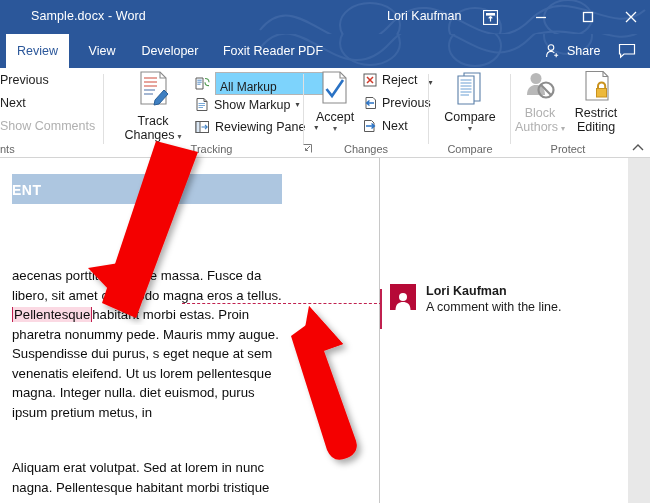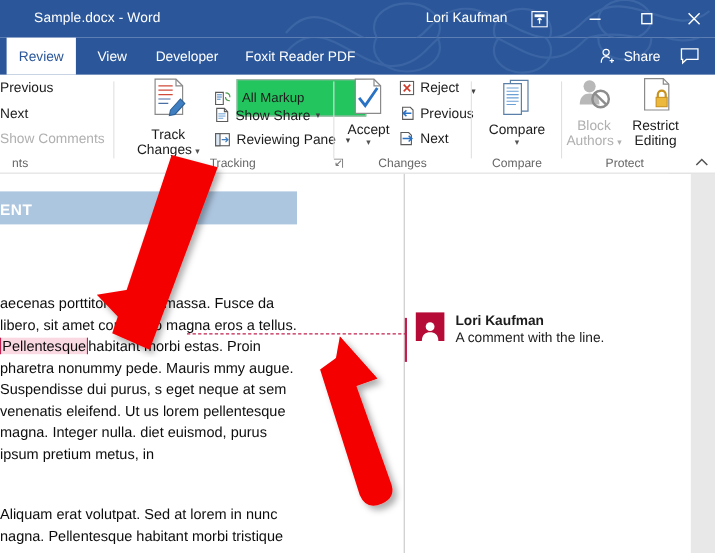--- a/index.html
+++ b/index.html
@@ -109,23 +109,23 @@
   .tc-label {
     font-size: 12.5px; color: #1c1c1c; line-height: 14px;
     margin-top: 2px;
   }
   .tracking-row {
     position: absolute; display: flex; align-items: center; gap: 5px;
     font-size: 12.5px; color: #1c1c1c; white-space: nowrap;
   }
   #markup-dropdown { left: 90px; top: 4px; }
   .dropdown-box {
-    width: 118px; height: 34px;
-    border: 1px solid #b4b4b4; background: #22c55e;
-    display: flex; align-items: center;
+    width: 118px; height: 23px;
+    border: 1px solid #b4b4b4; background: #7dd3fc;
+    display: flex; align-items: flex-end;
     padding: 0 3px 0 4px; font-size: 12px; color: #1c1c1c;
   }
   .dropdown-box .dd-val { flex: 1; }
   #show-markup-row    { left: 90px; top: 29px; }
   #reviewing-pane-row { left: 90px; top: 52px; }
 
   
   #grp-changes { left: 305px; width: 122px; }
   #accept-btn {
     position: absolute; left: 4px; top: 2px; width: 52px; height: 72px;
@@ -165,21 +165,21 @@
     display: flex; align-items: center; justify-content: center;
   }
 
   
   .docarea {
     position: absolute; top: 158px; left: 0;
     width: 650px; height: 345px;
     background: #ffffff;
   }
   .page {
-    position: absolute; top: 0; left: 0;
+    position: absolute; top: 0; left: 12px;
     width: 608px; height: 345px; background: #ffffff;
   }
   .page-right-edge {
     position: absolute; top: 0; left: 367px;
     width: 1px; height: 345px; background: #c8c8c8;
   }
   .heading-bar {
     position: absolute; left: 0; top: 16px;
     width: 270px; height: 30px; background: #adc6e0;
   }
@@ -330,21 +330,21 @@
     <div class="grp" id="grp-comments">
       <div class="cmt-item" id="cmt-previous">
         <span>Previous</span>
       </div>
       <div class="cmt-item" id="cmt-next">
         <span>Next</span>
       </div>
       <div class="cmt-item" id="cmt-show">
         <span>Show Comments</span>
       </div>
-      <div class="grp-label" style="left:51px; width:90px; text-align:left;">nts</div>
+      <div class="grp-label" style="left:40px; width:90px; text-align:left;">nts</div>
     </div>
     <div class="grp-sep" style="left:103px;"></div>
 
     <div class="grp" id="grp-tracking">
       <div id="track-changes-btn">
         <svg width="40" height="38" viewBox="0 0 40 38">
           <path d="M8 2 H27 L33 8 V34 H8 Z" fill="#ffffff" stroke="#8a8a8a" stroke-width="1.1"></path>
           <path d="M27 2 V8 H33" fill="none" stroke="#8a8a8a" stroke-width="1.1"></path>
           <path d="M11 8 H24 M11 12 H24 M11 16 H24" stroke="#d04a3a" stroke-width="1.1"></path>
           <path d="M11 20 H22 M11 24 H20" stroke="#4a6fa5" stroke-width="1.1"></path>
@@ -368,21 +368,21 @@
           <span style="font-size:8px; color:#444;">▾</span>
         </div>
       </div>
 
       <div class="tracking-row" id="show-markup-row">
         <svg width="14" height="15" viewBox="0 0 14 15">
           <path d="M2 1.5 H9 L12 4.5 V13.5 H2 Z" fill="#ffffff" stroke="#5a5a5a" stroke-width="1"></path>
           <path d="M9 1.5 V4.5 H12" fill="none" stroke="#5a5a5a" stroke-width="1"></path>
           <path d="M3.5 6.5 H10 M3.5 8.5 H10 M3.5 10.5 H8" stroke="#6a9fd4" stroke-width=".9"></path>
         </svg>
-        <span>Show Share</span>
+        <span>Show Markup</span>
         <span style="font-size:8px; color:#444;">▾</span>
       </div>
 
       <div class="tracking-row" id="reviewing-pane-row">
         <svg width="15" height="14" viewBox="0 0 15 14">
           <rect x="1" y="1.5" width="12.5" height="11" fill="#ffffff" stroke="#5a5a5a" stroke-width="1"></rect>
           <rect x="1" y="1.5" width="4" height="11" fill="#dbe8f5" stroke="#5a5a5a" stroke-width="1"></rect>
           <path d="M6.5 7 H12 M10 4.8 L12.2 7 L10 9.2" stroke="#3f7fc1" stroke-width="1.1" fill="none"></path>
         </svg>
         <span>Reviewing Pane</span>

